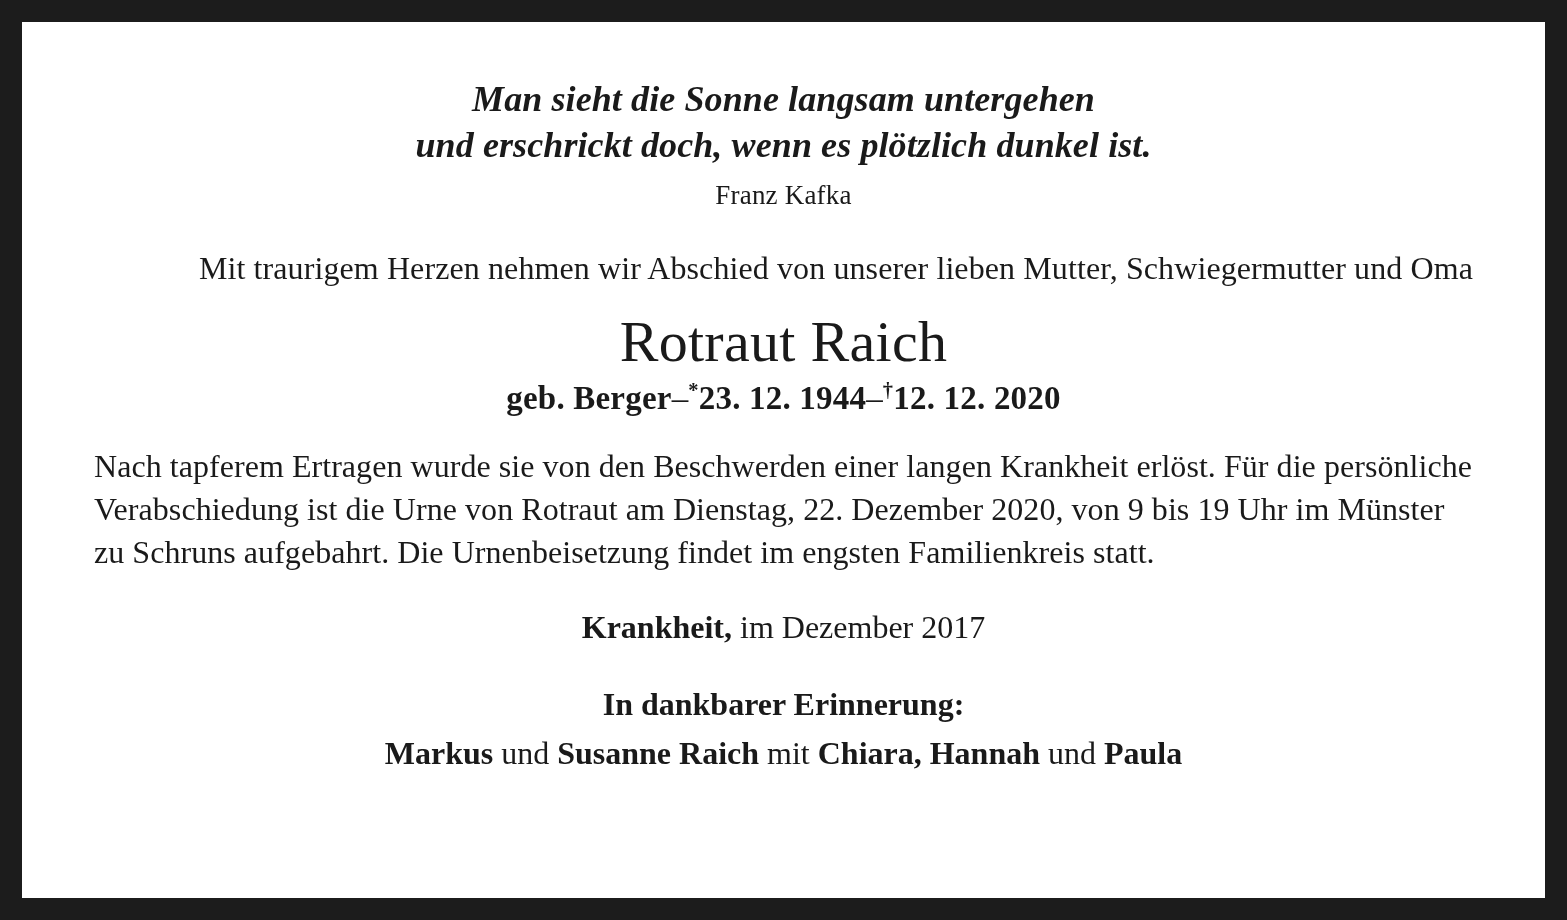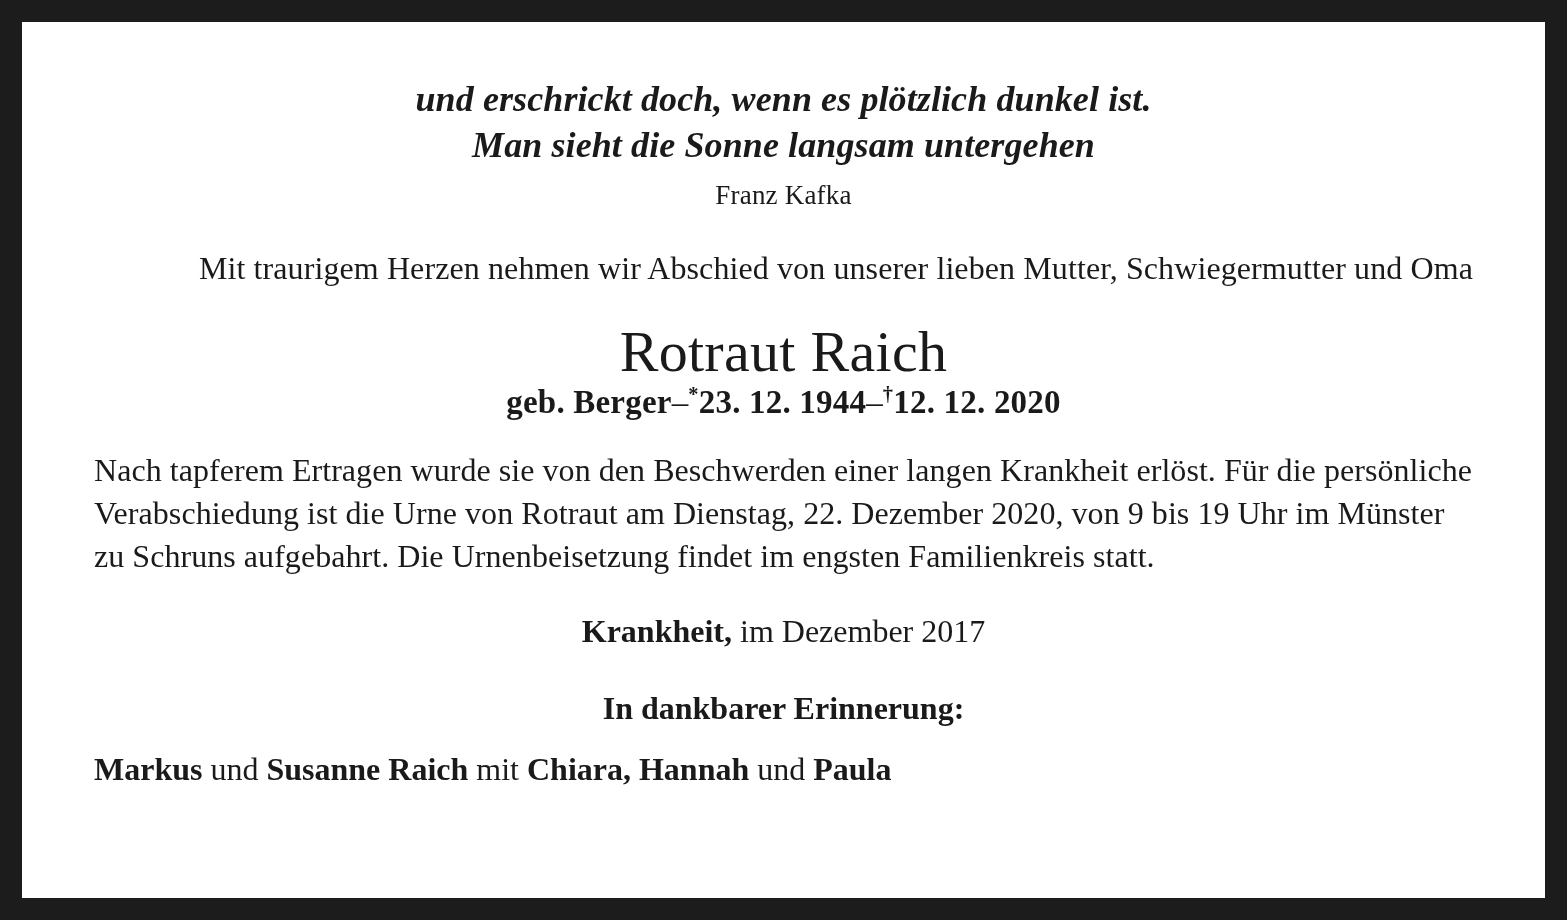--- a/index.html
+++ b/index.html
@@ -60,28 +60,29 @@
     line-height: 1.34;
     margin-top: 36px;
     text-align: right;
     letter-spacing: 0.1px;
   }
 
   .name {
     text-align: center;
     font-size: 58px;
     line-height: 1.1;
-    margin-top: 30px;
+    margin-top: 20px;
     letter-spacing: 0.3px;
   }
 
   .dates {
     text-align: center;
     font-size: 33px;
     font-weight: 700;
+    margin-top: 6px;
     letter-spacing: 0.2px;
   }
   .dates .sep {
     font-weight: 400;
   }
   .dates sup {
     font-size: 0.62em;
     vertical-align: super;
     line-height: 0;
   }
@@ -104,37 +105,37 @@
   }
 
   .memory-heading {
     text-align: center;
     font-size: 32px;
     margin-top: 40px;
     font-weight: bold;
   }
 
   .survivors {
-    text-align: left;
+    text-align: center;
     font-size: 32px;
-    margin-top: 24px;
+    margin-top: 12px;
   }
   .survivors b {
     font-weight: 700;
   }
 </style>
 </head>
 <body>
 
 <div class="obituary-frame">
   <div class="obituary-inner">
 
     <div class="quote">
+      <span class="quote-line">Man sieht die Sonne langsam untergehen</span>
       <span class="quote-line">und erschrickt doch, wenn es plötzlich dunkel ist.</span>
-      <span class="quote-line">Man sieht die Sonne langsam untergehen</span>
     </div>
 
     <div class="quote-author">Franz Kafka</div>
 
     <div class="intro">Mit traurigem Herzen nehmen wir Abschied von unserer lieben Mutter, Schwiegermutter und Oma</div>
 
     <div class="name">Rotraut Raich</div>
 
     <div class="dates">
       <span>geb. Berger</span><span class="sep">–</span><sup>*</sup><span>23. 12. 1944</span><span class="sep">–</span><sup>†</sup><span>12. 12. 2020</span>

